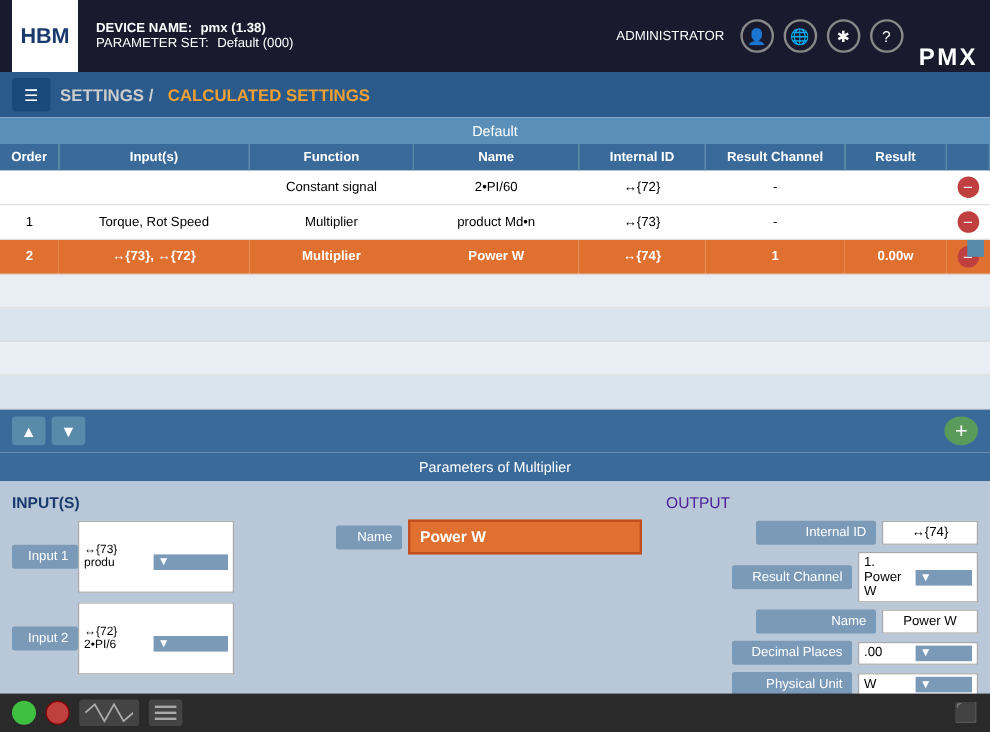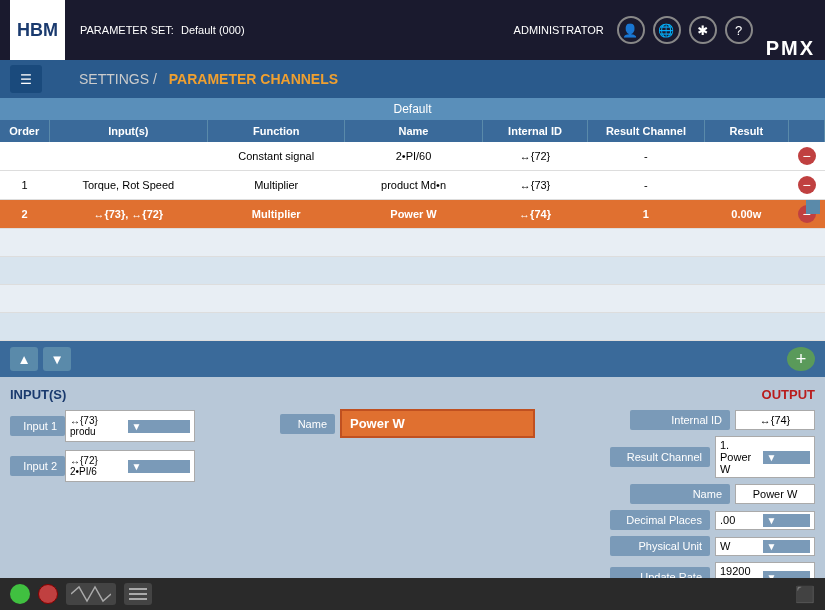--- a/index.html
+++ b/index.html
@@ -50,33 +50,33 @@
     .params-section { background: #c8d8e8; }
     .params-title { background: #3a6a9a; color: white; text-align: center; padding: 5px; font-size: 12px; }
 
     .params-body { display: flex; padding: 10px; gap: 10px; background: #b8c8d8; }
 
     
     .inputs-panel { width: 260px; }
     .inputs-title { color: #1a3a6e; font-weight: bold; font-size: 13px; margin-bottom: 8px; }
     .input-row { display: flex; align-items: center; margin-bottom: 8px; }
     .input-label { background: #7a9ab8; color: white; padding: 4px 8px; min-width: 55px; text-align: right; font-size: 11px; border-radius: 2px; margin-right: 0; }
-    .input-select { display: flex; align-items: center; background: white; border: 1px solid #aaa; padding: 4px 4px; font-size: 10px; cursor: pointer; min-width: 130px; }
+    .input-select { display: flex; align-items: flex-end; background: white; border: 1px solid #aaa; padding: 18px 4px; font-size: 10px; cursor: pointer; min-width: 130px; }
     .input-select span { flex: 1; font-size: 10px; }
     .dropdown-arrow { background: #7a9ab8; color: white; padding: 1px 4px; margin-left: 3px; font-size: 10px; }
 
     
     .name-panel { flex: 1; }
     .name-row { display: flex; align-items: center; margin-bottom: 8px; }
     .name-label { background: #7a9ab8; color: white; padding: 4px 8px; min-width: 55px; text-align: right; font-size: 11px; border-radius: 2px; margin-right: 5px; }
     .name-input { background: #e07030; border: 2px solid #c05020; padding: 6px 10px; font-size: 13px; font-weight: bold; color: white; min-width: 180px; }
 
     
     .output-panel { width: 260px; }
-    .output-title { color: #b91c1c; font-weight: bold; font-size: 13px; margin-bottom: 8px; text-align: right; }
+    .output-title { color: #4c1d95; font-weight: normal; font-size: 13px; margin-bottom: 8px; }
     .output-row { display: flex; align-items: center; justify-content: flex-end; margin-bottom: 6px; }
     .output-label { background: #7a9ab8; color: white; padding: 4px 8px; min-width: 100px; text-align: right; font-size: 11px; border-radius: 2px; margin-right: 5px; }
     .output-value { background: white; border: 1px solid #aaa; padding: 3px 6px; font-size: 11px; min-width: 80px; text-align: center; }
     .output-select { display: flex; align-items: center; background: white; border: 1px solid #aaa; padding: 2px 4px; font-size: 11px; min-width: 100px; }
     .output-select span { flex: 1; }
 
     
     .status-bar { background: #2a2a2a; height: 32px; display: flex; align-items: center; justify-content: space-between; padding: 0 10px; position: absolute; bottom: 0; width: 100%; }
     .status-left { display: flex; gap: 8px; align-items: center; }
     .status-dot-green { width: 20px; height: 20px; border-radius: 50%; background: #40c040; }
@@ -89,41 +89,45 @@
     .corner-indicator { position: absolute; top: 102px; right: 5px; width: 14px; height: 14px; background: #5a8aaa; cursor: pointer; }
   </style>
 </head>
 <body>
 
 <div class="header">
   <div class="logo-box">
     <span class="logo-text">HBM</span>
   </div>
   <div class="device-info">
+    <div class="device-name">
+      <span>DEVICE NAME:</span>
+      <span style="color:white;font-weight:bold;margin-left:4px;">pmx (1.38)</span>
+    </div>
     <div class="param-set">
       <span>PARAMETER SET:</span>
       <span style="color:white;margin-left:4px;">Default (000)</span>
     </div>
   </div>
   <div class="header-right">
     <span class="admin-label">ADMINISTRATOR</span>
     <div class="header-icon" style="border-color:#888;">👤</div>
     <div class="header-icon" style="border-color:#888;">🌐</div>
     <div class="header-icon" style="border-color:#888;">✱</div>
     <div class="header-icon" style="border-color:#888;">?</div>
     <span class="pmx-brand" style="font-size:20px;color:white;font-weight:900;letter-spacing:2px;margin-top:36px;">PMX</span>
   </div>
 </div>
 
 <div class="nav-bar">
   <button class="menu-btn">
     <span>☰</span>
   </button>
-  <span style="color:#ccc;font-size:14px;font-weight:normal;margin-left:29px;">SETTINGS /</span>
-  <span style="color:#f0a030;font-size:14px;font-weight:bold;margin-left:4px;">PARAMETER CHANNELS</span>
+  <span style="color:#ccc;font-size:14px;font-weight:bold;">SETTINGS /</span>
+  <span style="color:#f0a030;font-size:14px;font-weight:bold;margin-left:4px;">CALCULATED SETTINGS</span>
 </div>
 
 <div class="table-container" style="position:relative;">
   <div class="default-label">Default</div>
   <div class="corner-indicator"></div>
   <table>
     <thead>
       <tr>
         <th style="width:40px;">Order</th>
         <th style="width:150px;">Input(s)</th>
@@ -184,20 +188,21 @@
 
 <div class="bottom-toolbar">
   <div class="arrow-btns">
     <button class="arrow-btn">▲</button>
     <button class="arrow-btn">▼</button>
   </div>
   <button class="add-btn">+</button>
 </div>
 
 <div class="params-section">
+  <div class="params-title">Parameters of Multiplier</div>
   <div class="params-body">
 
     <div class="inputs-panel">
       <div class="inputs-title">INPUT(S)</div>
       <div class="input-row">
         <span class="input-label">Input 1</span>
         <div class="input-select">
           <span>↔{73} produ</span>
           <span class="dropdown-arrow">▼</span>
         </div>

